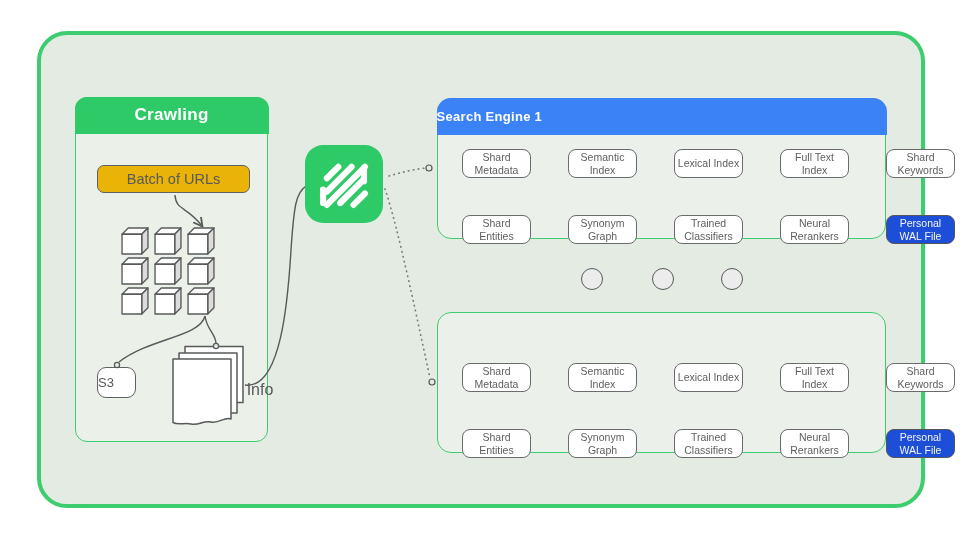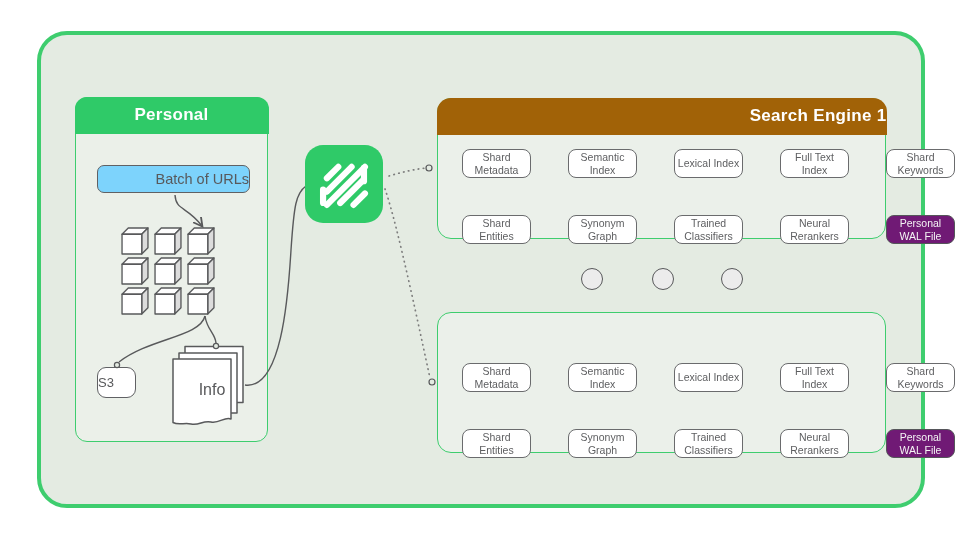--- a/index.html
+++ b/index.html
@@ -11,49 +11,49 @@
   
   .overlay{position:absolute;left:0;top:0;width:960px;height:540px;z-index:5;pointer-events:none;}
 
   
   .crawl{position:absolute;left:75px;top:97px;width:193px;height:345px;
          border:1.5px solid #3ecd6e;border-radius:12px;background:rgba(255,255,255,0.25);
          box-sizing:border-box;z-index:2;}
   .crawl-header{position:absolute;left:-1.5px;top:-1.5px;width:calc(100% + 3px);height:37px;
          background:#2fca68;border-radius:12px 12px 0 0;display:flex;align-items:center;
          justify-content:center;color:#fff;font-weight:bold;font-size:17px;letter-spacing:.3px;}
-  .batch{position:absolute;left:21px;top:67px;width:153px;height:28px;background:#7dd3fc;
+  .batch{position:absolute;left:21px;top:67px;width:153px;height:28px;background:#eab308;
          border:1.5px solid #606164;border-radius:7px;display:flex;align-items:center;
-         justify-content:flex-end;font-size:14.5px;color:#58595b;box-sizing:border-box;z-index:6;}
+         justify-content:center;font-size:14.5px;color:#58595b;box-sizing:border-box;z-index:6;}
   .cubes{position:absolute;left:45px;top:129px;display:grid;
          grid-template-columns:repeat(3,33px);grid-template-rows:repeat(3,30px);z-index:6;}
   .s3{position:absolute;left:21px;top:269px;width:39px;height:31px;background:#fff;
       border:1.5px solid #606164;border-radius:9px;display:flex;align-items:center;
       justify-content:flex-start;font-size:13px;color:#58595b;box-sizing:border-box;z-index:6;}
   .infostack{position:absolute;left:93px;top:247px;width:77px;height:83px;z-index:6;}
   .info-label{position:absolute;left:96px;top:283px;width:80px;text-align:center;
-      font-size:16px;color:#58595b;z-index:7;}
+      font-size:16px;color:#58595b;z-index:7;padding-left:48px;}
 
   
   .logo{position:absolute;left:305px;top:145px;width:78px;height:78px;z-index:6;}
 
   
   .panel{position:absolute;width:449px;height:141px;border:1.5px solid #3ecd6e;
          border-radius:14px;background:rgba(255,255,255,0.28);box-sizing:border-box;z-index:2;}
   .panel.p1{left:437px;top:98px;}
   .panel.p2{left:437px;top:312px;}
   .panel-header{position:absolute;left:-1.5px;top:-1.5px;width:calc(100% + 3px);height:37px;
-         background:#a16207;border-radius:14px 14px 0 0;display:flex;align-items:center;
-         justify-content:flex-end;color:#fff;font-weight:bold;font-size:17px;letter-spacing:.3px;}
+         background:#3b82f6;border-radius:14px 14px 0 0;display:flex;align-items:center;
+         justify-content:flex-start;color:#fff;font-weight:bold;font-size:13px;letter-spacing:.3px;}
   .chips{position:absolute;left:24px;top:50px;display:grid;
          grid-template-columns:repeat(5,69px);grid-auto-rows:29px;column-gap:13px;row-gap:19px;gap:37px;}
   .chip{background:#fff;border:1.4px solid #6a6b6d;border-radius:8px;display:flex;
         align-items:center;justify-content:center;text-align:center;font-size:10.5px;
         line-height:1.18;color:#5d5e60;box-sizing:border-box;padding:1px 2px;}
-  .chip.dark{background:#701a75;border-color:#55565a;color:#f4f4f4;}
+  .chip.dark{background:#1d4ed8;border-color:#55565a;color:#f4f4f4;}
 
   
   .dot-circle{position:absolute;top:268px;width:22px;height:22px;border-radius:50%;
         background:#ececec;border:1.5px solid #58595b;box-sizing:border-box;z-index:2;}
   .dc1{left:581px;} .dc2{left:652px;} .dc3{left:721px;}
 </style>
 </head>
 <body>
 
 <div class="canvas">
@@ -78,21 +78,21 @@
     <g fill="#e4ebe2" stroke="#58595b" stroke-width="1.2">
       <circle cx="117" cy="365" r="2.6"></circle>
       <circle cx="216" cy="346" r="2.6"></circle>
       <circle cx="429" cy="168" r="3"></circle>
       <circle cx="432" cy="382" r="3"></circle>
     </g>
   </svg>
 
   <div class="crawl">
     <div class="crawl-header">
-      <span>Personal</span>
+      <span>Crawling</span>
     </div>
     <div class="batch">
       <span>Batch of URLs</span>
     </div>
 
     <div class="cubes">
       <svg width="28" height="28" viewBox="0 0 27 27">
           <g stroke="#58595b" stroke-width="1.3" stroke-linejoin="round">
             <polygon points="1,7 7,1 26,1 20,7" fill="#fdfdfd"></polygon>
             <polygon points="20,7 26,1 26,20 20,26" fill="#dcdcdc"></polygon>

